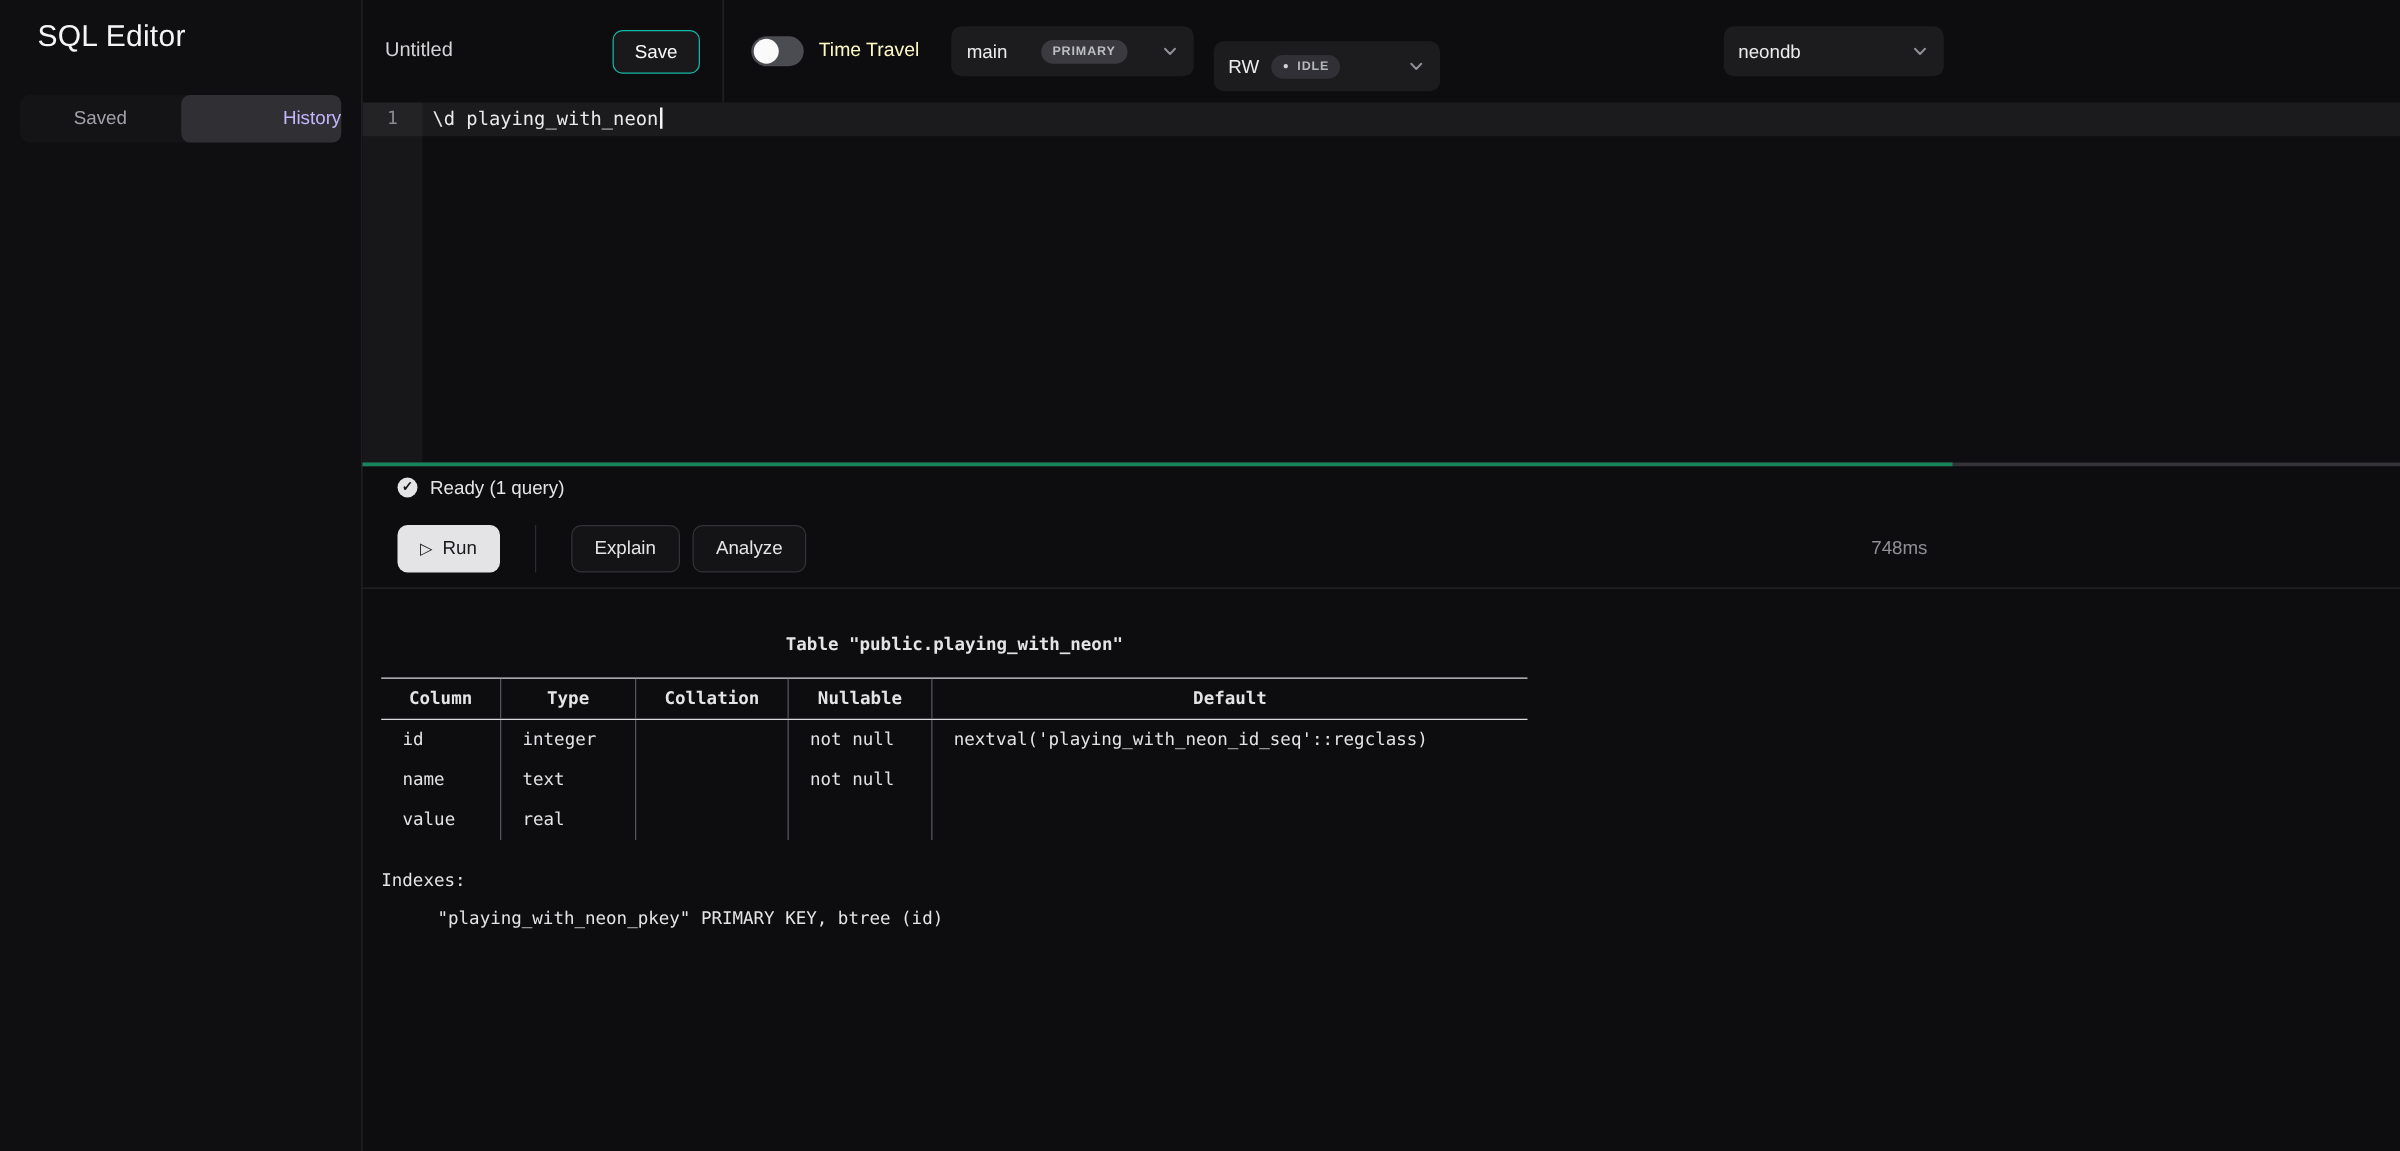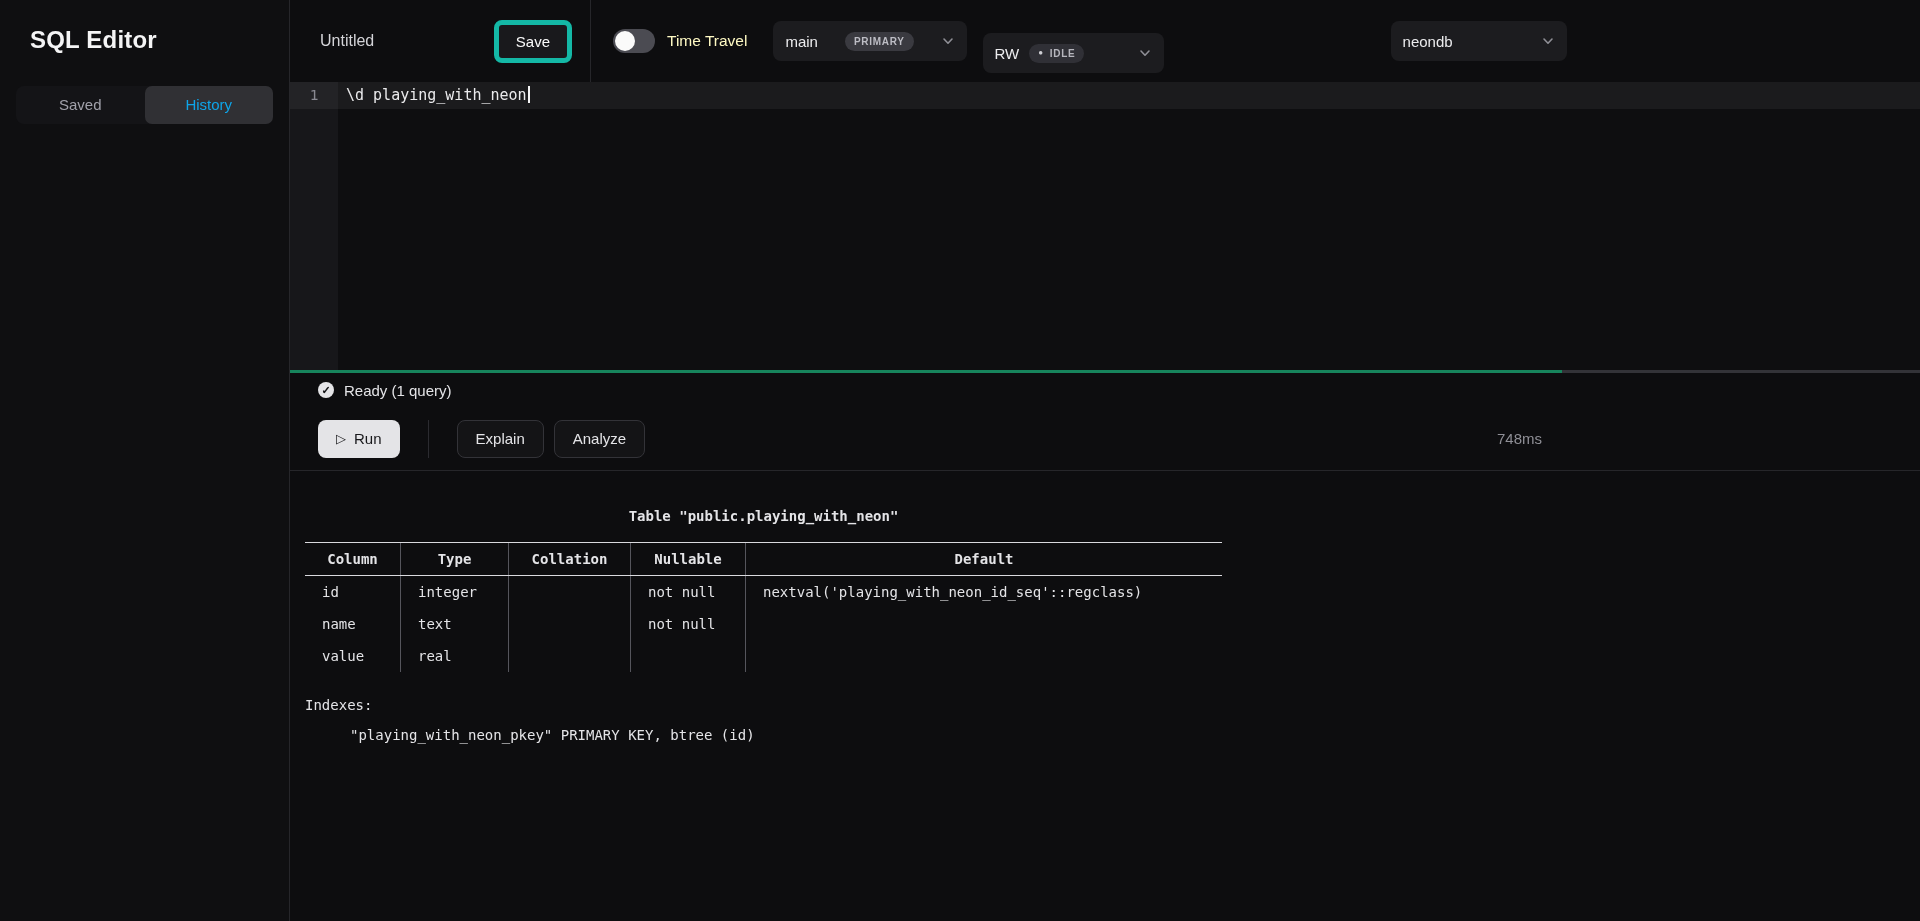--- a/index.html
+++ b/index.html
@@ -1,34 +1,34 @@
 <!DOCTYPE html>
 <html><head>
 <meta charset="utf-8">
 <style>
   html,body{margin:0;padding:0;width:1920px;height:921px;overflow:hidden;background:#0d0d0f;
     font-family:"Liberation Sans",sans-serif;-webkit-font-smoothing:antialiased;}
   .app{position:relative;width:1920px;height:921px;background:#0d0d0f;color:#ececee;}
   
   .sidebar{position:absolute;left:0;top:0;bottom:0;width:290px;background:#0f0f11;
     border-right:1px solid #26262a;box-sizing:border-box;}
-  .sidebar-title{padding:26px 30px 18px 30px;font-size:24px;font-weight:700;color:#f4f4f5;letter-spacing:.2px;}
+  .sidebar-title{padding:16px 30px 18px 30px;font-size:24px;font-weight:400;color:#f4f4f5;letter-spacing:.2px;}
   .seg{margin:14px 16px 0 16px;display:flex;background:#141417;border-radius:8px;}
   .seg-tab{flex:1;height:38px;line-height:38px;text-align:center;font-size:15px;color:#a1a1aa;
     border-radius:7px;cursor:pointer;}
-  .seg-tab.active{background:#303034;color:#0ea5e9;}
+  .seg-tab.active{background:#303034;color:#c4b5fd;text-align:right;}
   
   .main{position:absolute;left:290px;top:0;right:0;bottom:0;}
   
-  .topbar{position:absolute;left:12px;right:0;top:0;height:82px;display:flex;align-items:center;
+  .topbar{position:absolute;left:0;right:0;top:0;height:82px;display:flex;align-items:center;
     box-sizing:border-box;}
   .tb-group1{width:288px;height:82px;display:flex;align-items:center;justify-content:space-between;
     padding:0 18px;box-sizing:border-box;}
   .query-title{font-size:16px;color:#d4d4d8;}
-  .save-btn{background:#19191c;border:5px solid #14b8a6;border-radius:8px;color:#fafafa;
+  .save-btn{background:#19191c;border:1px solid #14b8a6;border-radius:8px;color:#fafafa;
     font-size:15px;padding:8px 17px;cursor:pointer;font-family:inherit;}
   .vdiv{width:1px;height:82px;background:#26262a;}
   .toggle{margin-left:22px;width:42px;height:24px;border-radius:12px;background:#4b4b52;position:relative;
     cursor:pointer;flex:none;}
   .toggle-knob{position:absolute;left:2px;top:2px;width:20px;height:20px;border-radius:50%;background:#fafafa;}
   .toggle-label{margin-left:12px;font-size:15.5px;color:#fef9c3;}
   .dd{height:40px;background:#1c1c1f;border-radius:8px;display:flex;align-items:center;
     padding:0 12px;box-sizing:border-box;cursor:pointer;}
   .dd-branch{margin-left:26px;gap:27px;}
   .dd-endpoint{margin-left:16px;gap:10px;width:181px;margin-top:24px;}

